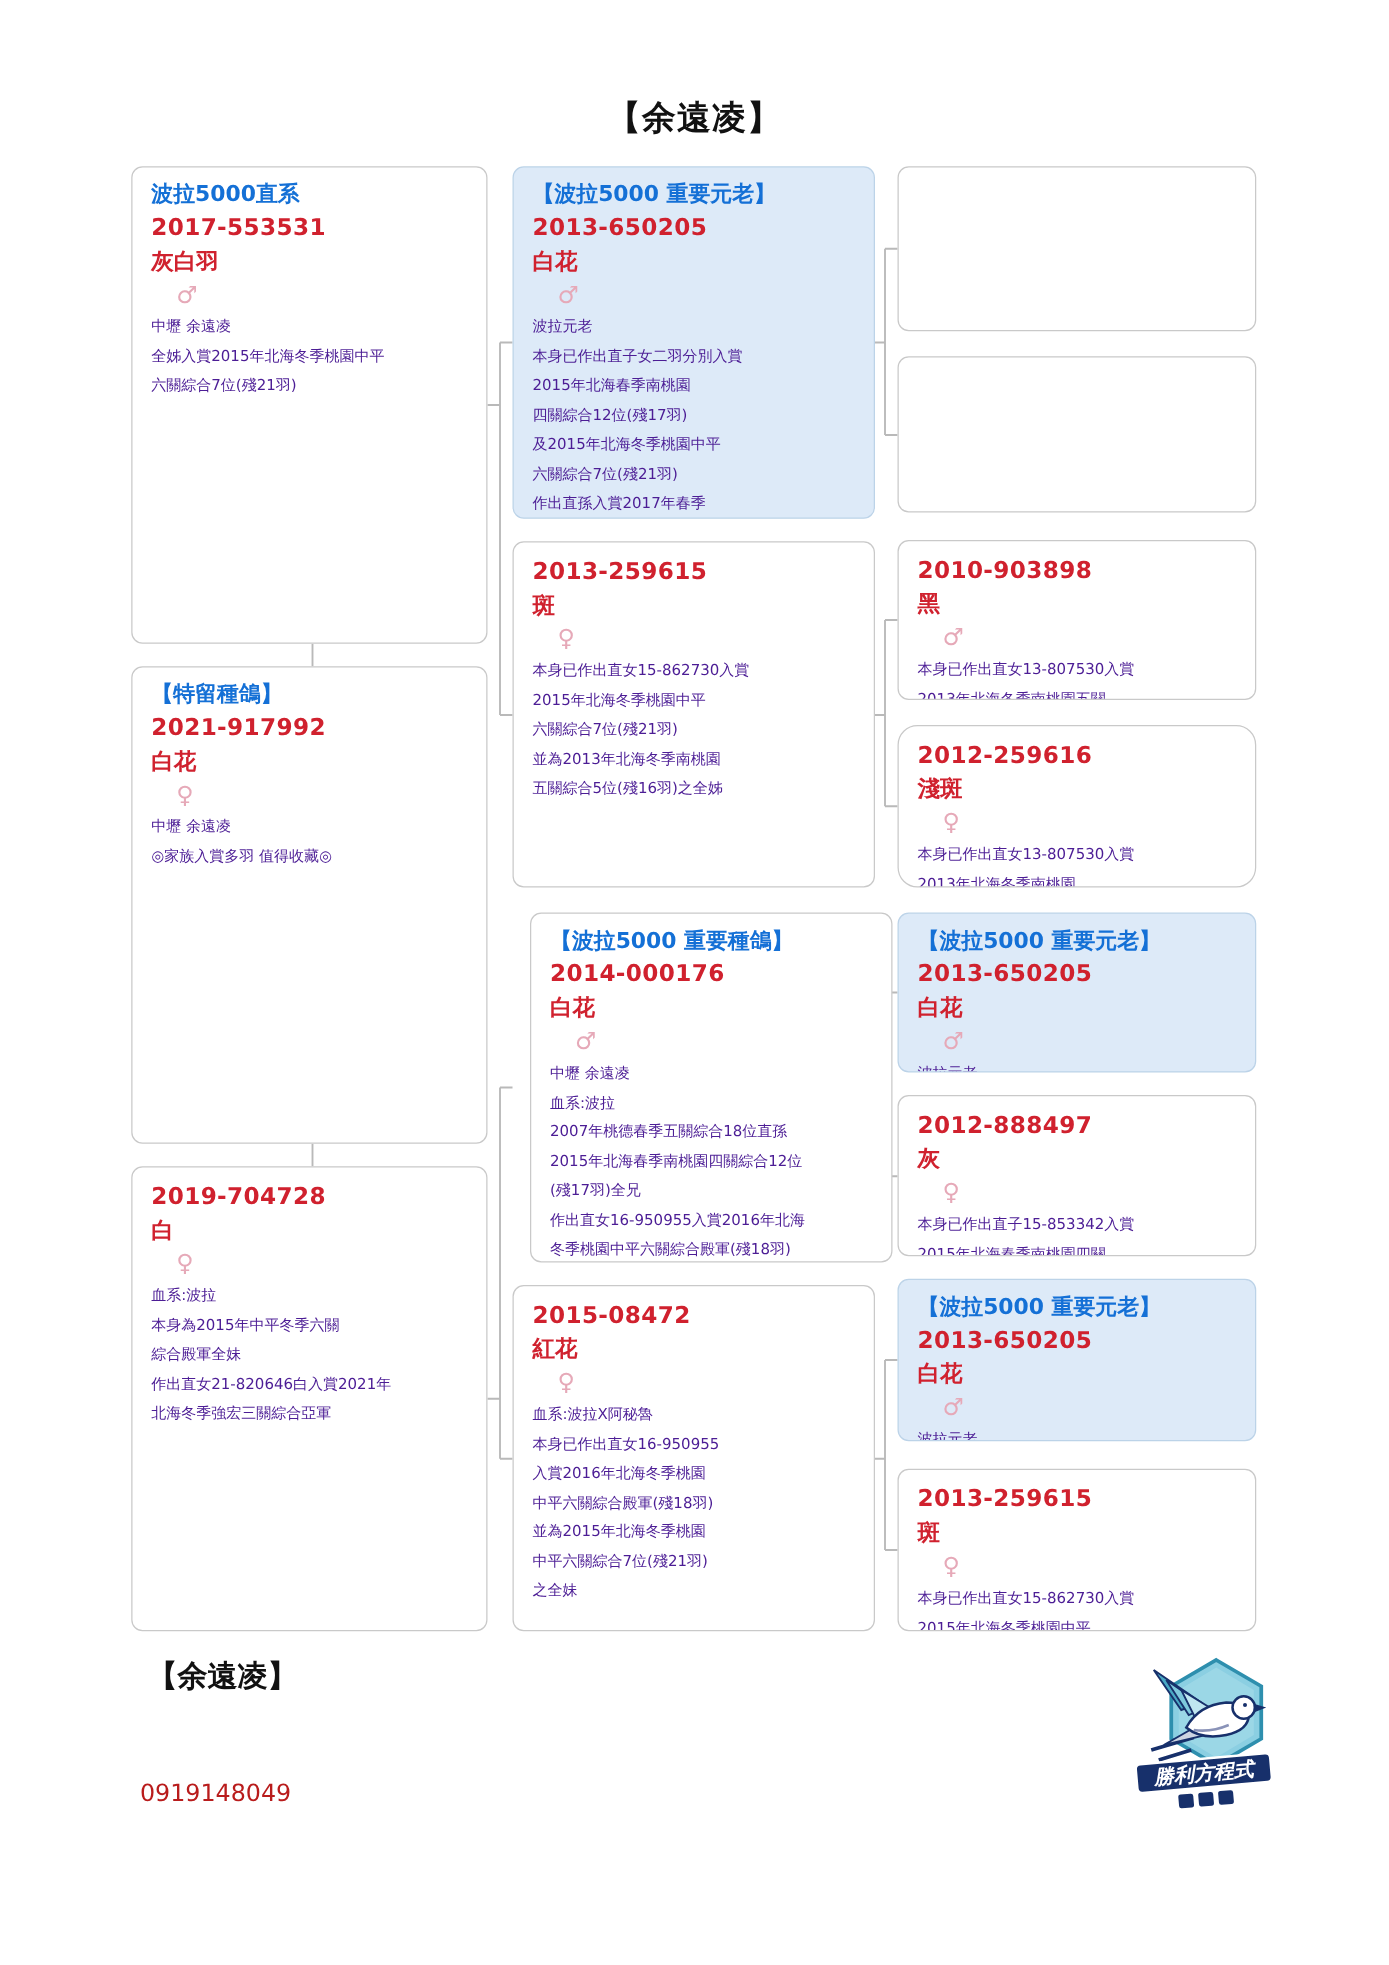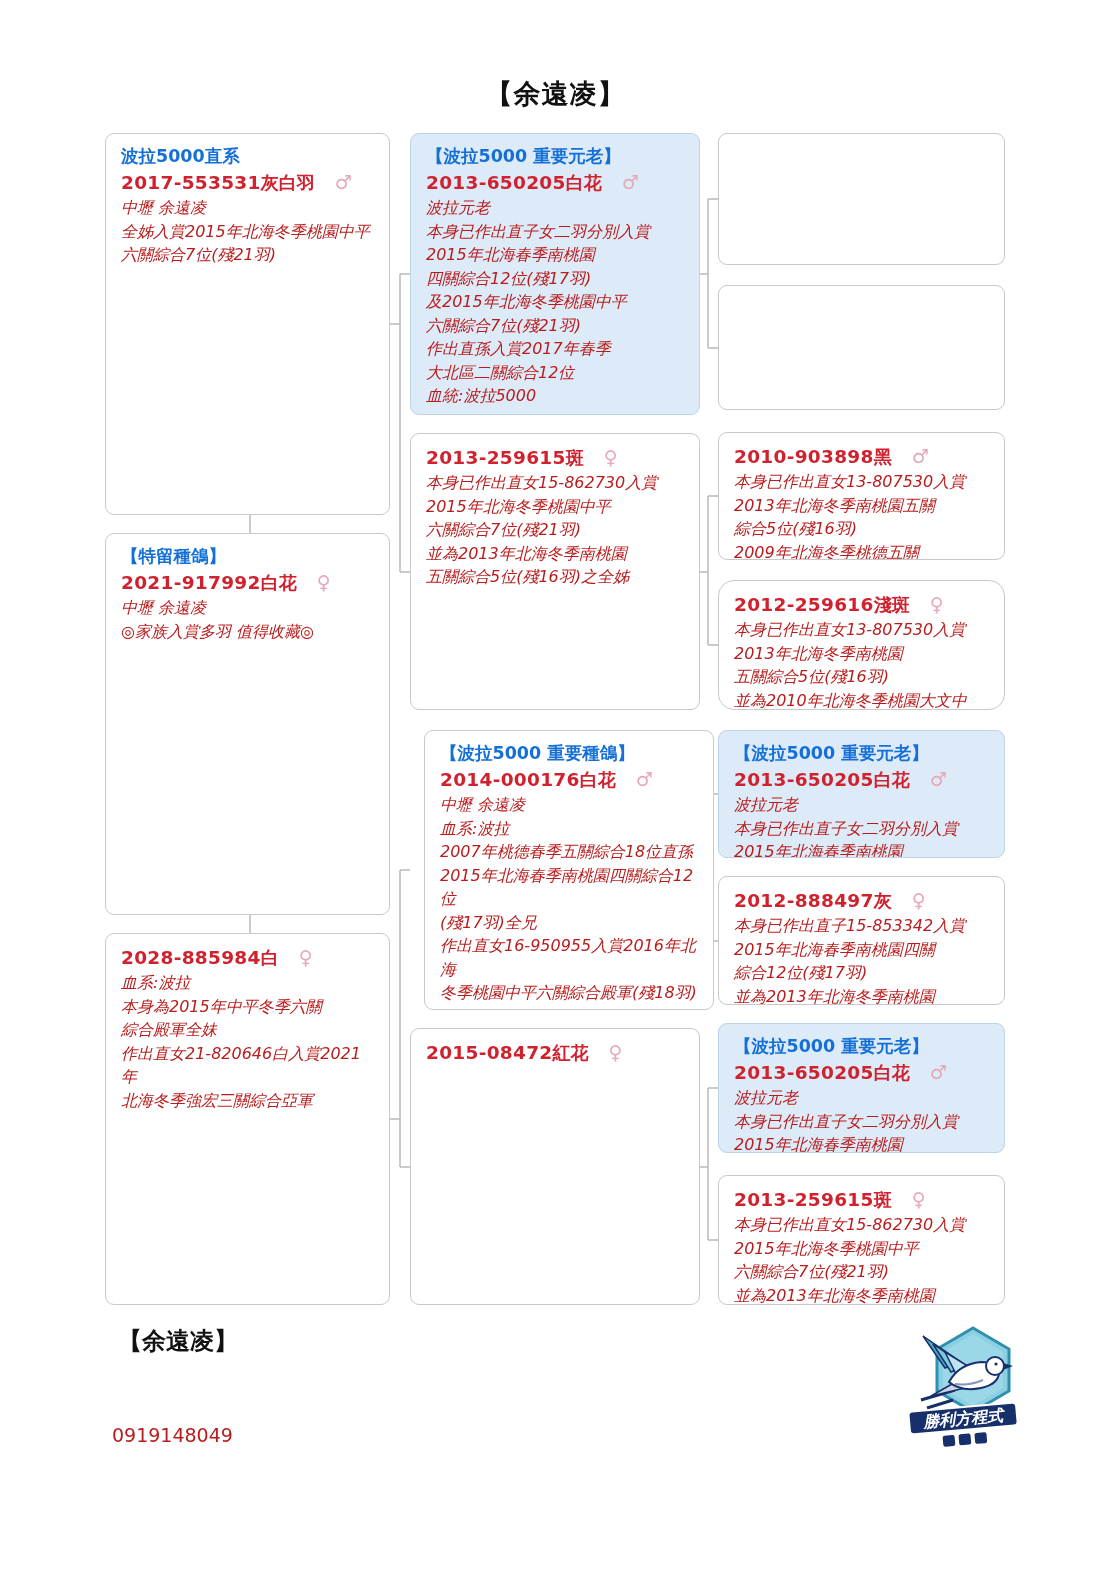--- a/index.html
+++ b/index.html
@@ -9,25 +9,25 @@
   .page-title{position:absolute;left:0;right:0;top:76px;text-align:center;
     font-size:27px;font-weight:bold;color:#111;letter-spacing:1px;}
 
   svg.connectors{position:absolute;left:0;top:0;pointer-events:none;}
 
   .pbox{position:absolute;box-sizing:border-box;background:#ffffff;
     border:1.5px solid #c9c9c9;border-radius:9px;padding:10px 15px;overflow:hidden;}
   .pbox.light{background:#ddeaf8;border-color:#bcd3e8;}
 
   .btitle{font-size:17.5px;font-weight:bold;color:#1470d6;line-height:25px;}
-  .bring{display:flex;align-items:flex-start;line-height:27px;}
+  .bring{display:flex;align-items:flex-start;line-height:27px;flex-direction:column;}
   .bring .num{font-size:18.5px;font-weight:bold;color:#d0212e;letter-spacing:.3px;}
   .bring .cname{font-size:18px;font-weight:bold;color:#d0212e;}
   .bring .sex{font-size:19px;color:#e6a9b8;margin-left:20px;font-weight:normal;}
-  .bbody{font-size:16px;line-height:23.5px;white-space:pre-line;color:#b91c1c;font-style:italic;}
+  .bbody{font-size:12px;line-height:23.5px;white-space:pre-line;color:#4c1d95;}
 
   
   #box-l1{left:105px;top:133px;width:285px;height:382px;}
   #box-l2{left:105px;top:533px;width:285px;height:382px;}
   #box-l3{left:105px;top:933px;width:285px;height:372px;}
   #box-m1{left:410px;top:133px;width:290px;height:282px;}
   #box-m2{left:410px;top:433px;width:290px;height:277px;}
   #box-m3{left:424px;top:730px;width:290px;height:280px;}
   #box-m4{left:410px;top:1028px;width:290px;height:277px;}
   #box-r1{left:718px;top:133px;width:287px;height:132px;}
@@ -89,21 +89,21 @@
       <span class="num">2021-917992</span>
       <span class="cname">白花</span>
       <span class="sex">♀</span>
     </div>
     <div class="bbody">中壢 余遠凌
 ◎家族入賞多羽 值得收藏◎</div>
   </div>
 
   <div class="pbox" id="box-l3">
     <div class="bring">
-      <span class="num">2028-885984</span>
+      <span class="num">2019-704728</span>
       <span class="cname">白</span>
       <span class="sex">♀</span>
     </div>
     <div class="bbody">血系:波拉
 本身為2015年中平冬季六關
 綜合殿軍全妹
 作出直女21-820646白入賞2021年
 北海冬季強宏三關綜合亞軍</div>
   </div>
 
@@ -153,20 +153,27 @@
 作出直女16-950955入賞2016年北海
 冬季桃園中平六關綜合殿軍(殘18羽)</div>
   </div>
 
   <div class="pbox" id="box-m4">
     <div class="bring">
       <span class="num">2015-08472</span>
       <span class="cname">紅花</span>
       <span class="sex">♀</span>
     </div>
+    <div class="bbody">血系:波拉X阿秘魯
+本身已作出直女16-950955
+入賞2016年北海冬季桃園
+中平六關綜合殿軍(殘18羽)
+並為2015年北海冬季桃園
+中平六關綜合7位(殘21羽)
+之全妹</div>
   </div>
 
   <div class="pbox" id="box-r1"></div>
   <div class="pbox" id="box-r2"></div>
 
   <div class="pbox" id="box-r3">
     <div class="bring">
       <span class="num">2010-903898</span>
       <span class="cname">黑</span>
       <span class="sex">♂</span>

